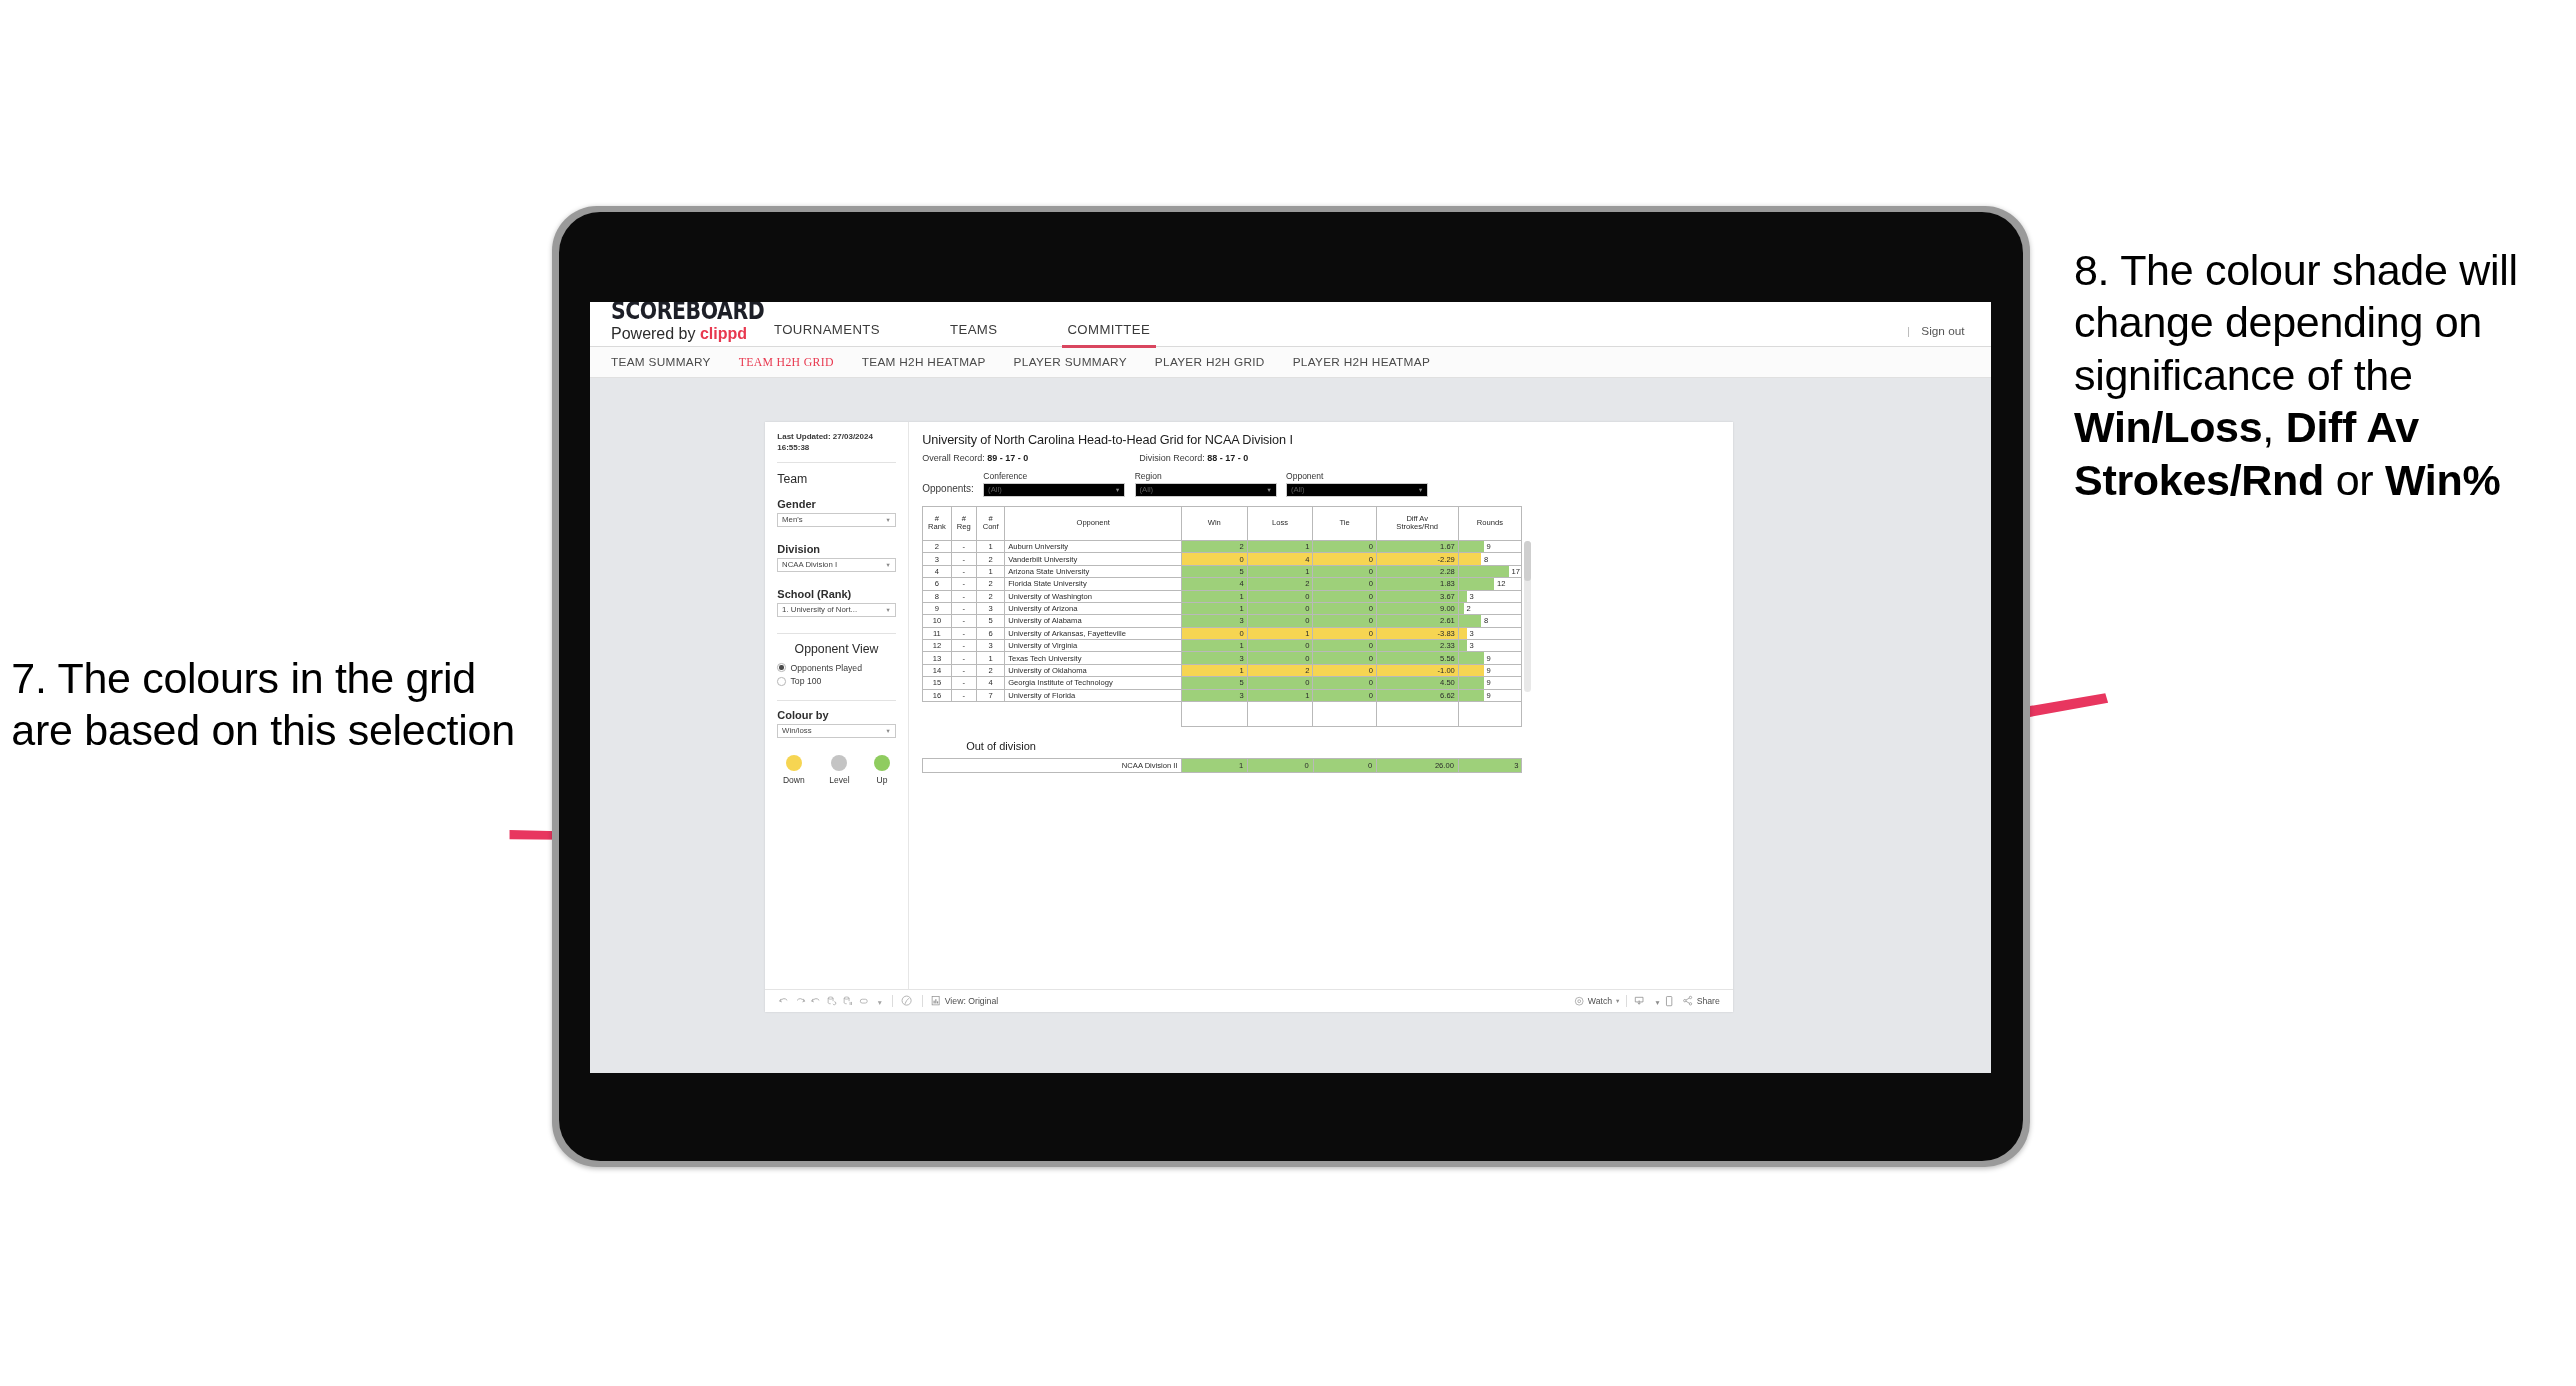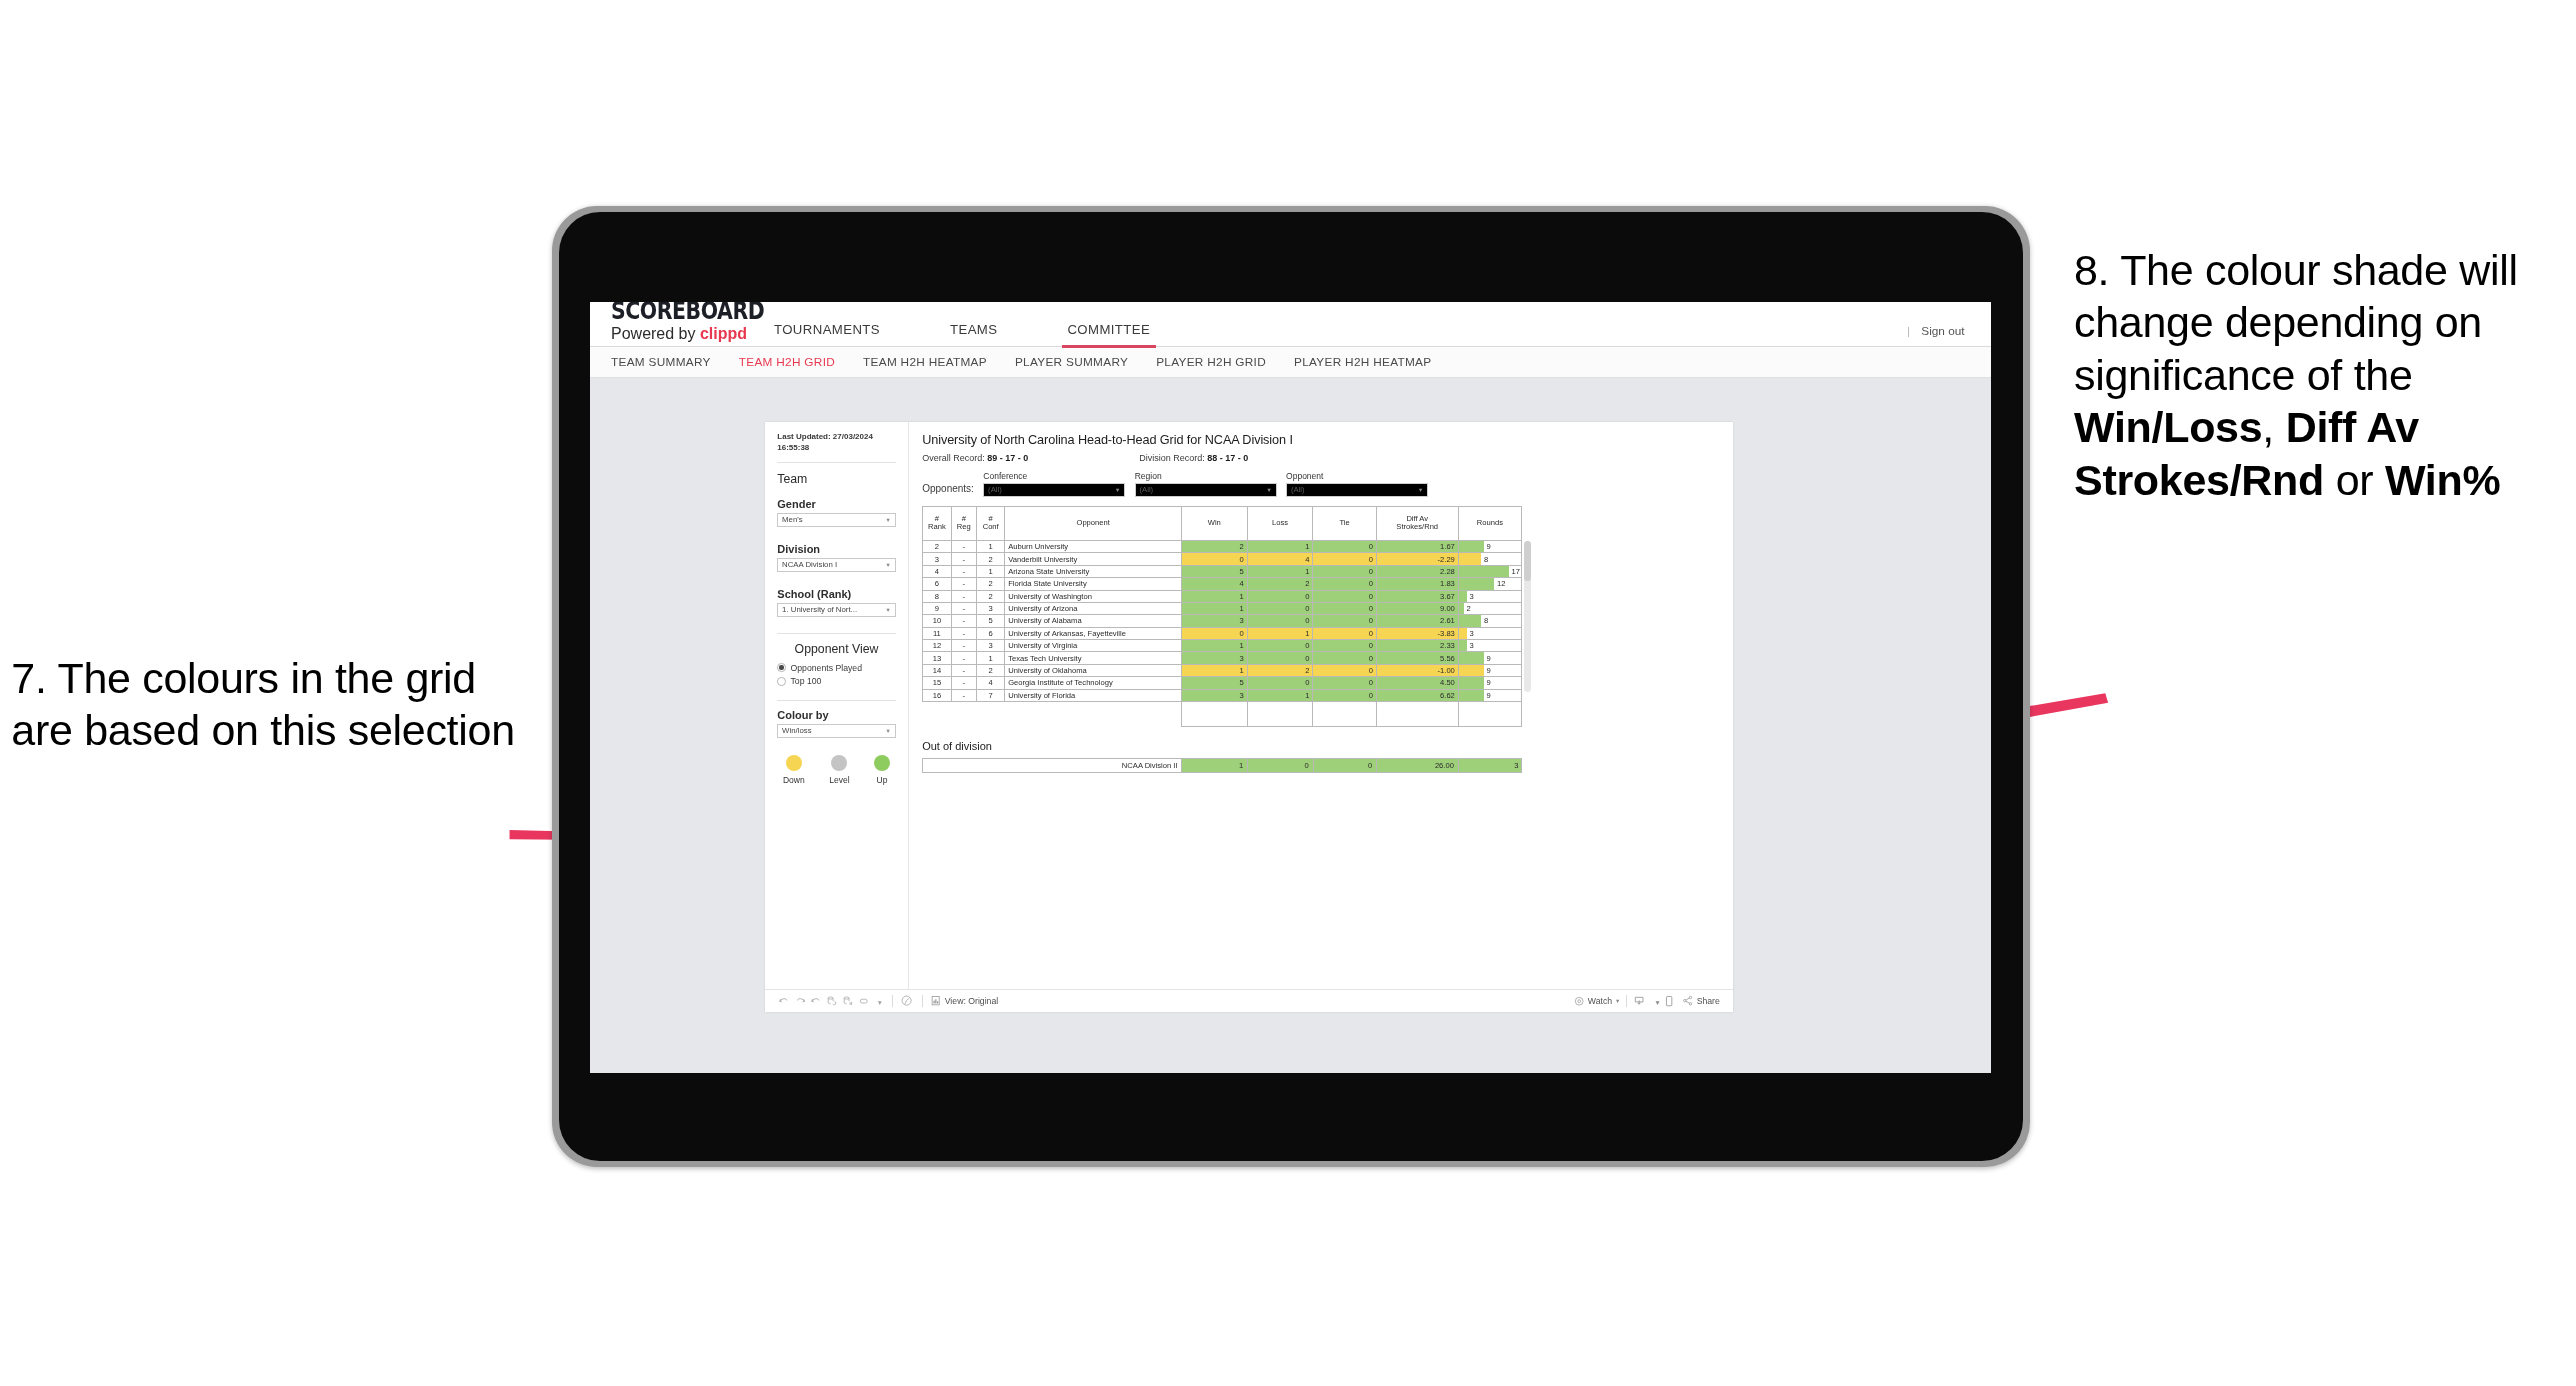--- a/index.html
+++ b/index.html
@@ -78,21 +78,21 @@
 
   .subnav {
     height:31px; background:#fbfbfb;
     border-bottom:0.9px solid #e0e0e0;
     display:flex; align-items:center; padding-left:21px;
   }
   .subnav-item {
     font-size:11.8px; color:#4a4a4a; letter-spacing:0.3px;
     margin-right:28px; cursor:pointer;
   }
-  .subnav-item.active { color:#e8384f; }
+  .subnav-item.active { color:#e8384f;font-family:Liberation Serif, serif; }
 
   
   #canvas {
     position:relative; width:100%;
     height:calc(100% - 78px);
     background:#e5e7ea;
   }
   #sheet {
     position:absolute; left:175px; top:44px;
     width:968px; height:590px;
@@ -177,21 +177,21 @@
   .rounds-bar.g { background:#9ed07a; }
   .rounds-bar.y { background:#f6d552; }
   .rounds-lbl { position:absolute; top:0; bottom:0; display:flex; align-items:center; font-size:7.6px; color:#2a2a2a; }
 
   .vscroll {
     position:absolute; right:-8.5px; top:35px;
     width:6.6px; height:151px; background:#e8e8e8; border-radius:3.8px;
   }
   .vscroll .thumb { width:6.6px; height:40px; background:#cfcfcf; border-radius:3.8px; }
 
-  .ood-title { margin-top:13.2px; font-size:11px; color:#1c1c1c; }
+  .ood-title { margin-top:13.2px; font-size:11px; color:#1c1c1c;margin-left:44px; }
   table.ood { border-collapse:collapse; width:600px; table-layout:fixed; margin-top:6.6px; }
   table.ood td {
     border:0.9px solid #b9b9b9; font-size:7.6px; color:#2a2a2a;
     height:13.2px; padding:0 3.8px; white-space:nowrap;margin-top:37px;
   }
 
   
   #toolbar {
     height:23px; border-top:0.9px solid #e4e4e4;
     display:flex; align-items:center; padding:0 13.2px;

